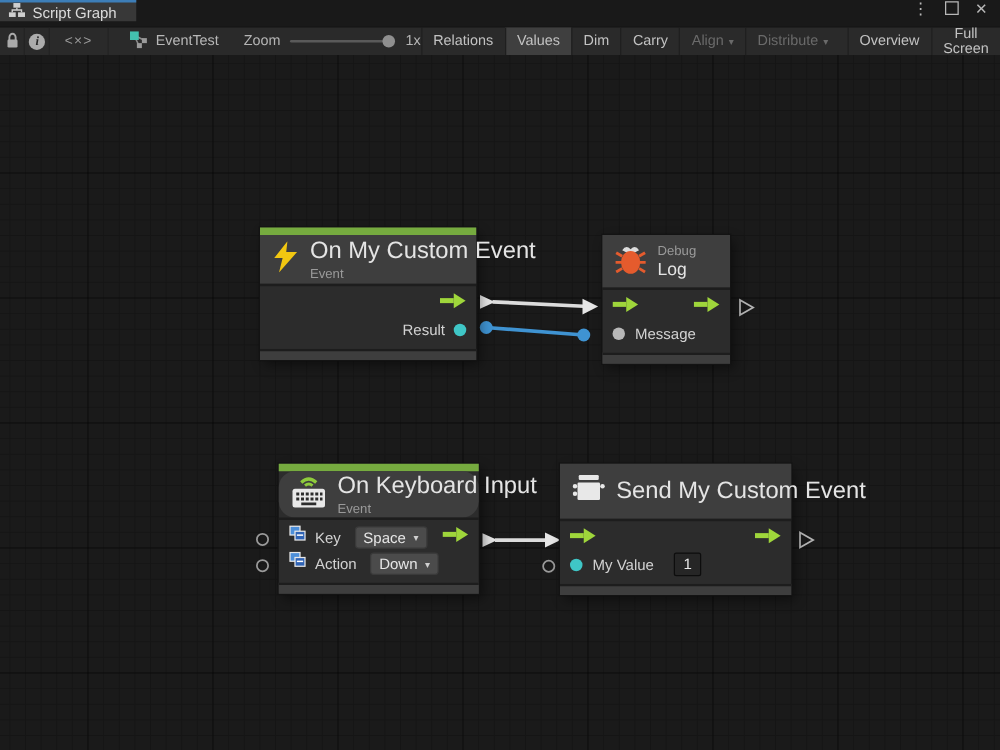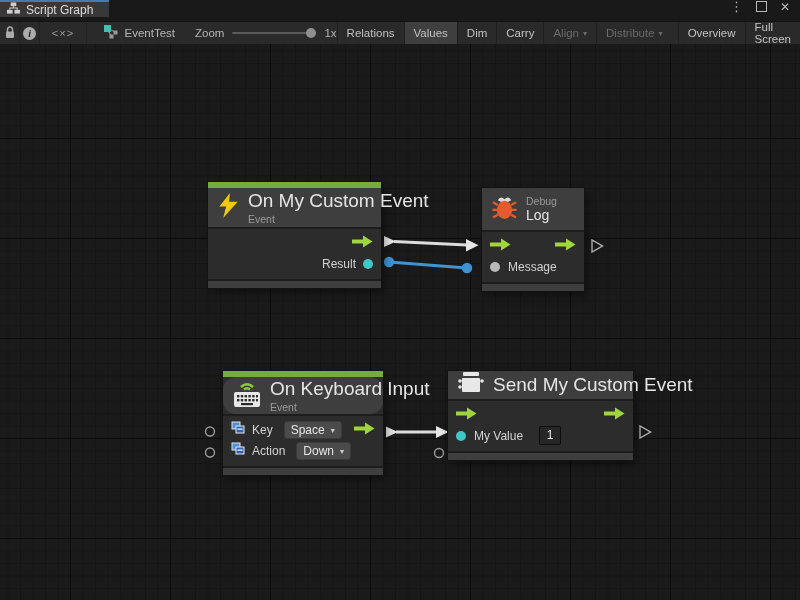--- a/index.html
+++ b/index.html
@@ -18,21 +18,21 @@
   
   .toolbar{height:22px;background:#2a2a2a;border-top:1px solid #121212;border-bottom:1px solid #121212;
            display:flex;align-items:stretch;font-size:11.5px;color:#c2c2c2;}
   .tool-cell{display:flex;align-items:center;justify-content:center;border-right:1px solid #232323;}
   .cell-lock,.cell-info{width:28px;}
   .cell-code{width:66px;color:#9a9a9a;letter-spacing:1px;font-size:11px;}
   .graph-ref{display:flex;align-items:center;gap:6px;margin-left:17px;color:#b8b8b8;text-align:right;}
   .zoom-group{display:flex;align-items:center;margin-left:20px;gap:8px;color:#b4b4b4;}
   .zoom-track{position:relative;width:84px;height:2px;background:#5a5a5a;border-radius:1px;}
   .zoom-handle{position:absolute;top:-4px;left:74px;width:10px;height:10px;border-radius:50%;background:#8f8f8f;}
-  .tbtns{margin-left:auto;display:flex;align-items:stretch;}
+  .tbtns{margin-left:auto;display:flex;align-items:stretch;text-align:center;}
   .tbtn{display:flex;align-items:center;gap:4px;padding:0 9px;border-left:1px solid #1f1f1f;}
   .tbtn.selected{background:#3f3f3f;}
   .tbtn.disabled{color:#6a6a6a;}
   .tbtn .dd{font-size:8px;margin-top:1px;}
   .gap-before{margin-left:6px;}
   .info-circle{width:13px;height:13px;border-radius:50%;background:#ababab;color:#262626;
                display:flex;align-items:center;justify-content:center;
                font-family:"Liberation Serif",serif;font-weight:bold;font-style:italic;font-size:10px;}
 
   
@@ -71,21 +71,21 @@
             min-width:8px;text-align:center;font-size:12px;color:#e8e8e8;line-height:17px;margin-left:8px;}
   .spacer{flex:1 1 auto;}
   .mr2{margin-right:2px;}
 
   #node-omce {left:208px;top:138px;width:173px;}
   #node-debug{left:482px;top:144px;width:102px;}
   #node-debug .node-header{height:42px;}
   #node-kb   {left:223px;top:327px;width:160px;}
   #node-kb .node-header{height:37px;border-radius:13px;}
   #node-send {left:448px;top:327px;width:185px;}
-  #node-send .node-header{height:28px;align-items:center;}
+  #node-send .node-header{height:44px;align-items:center;}
 </style>
 </head>
 <body>
 
 <div class="window">
 
   <div class="tabstrip">
     <div class="tab">
       <span>
         <svg width="13" height="12" viewBox="0 0 14 12">

